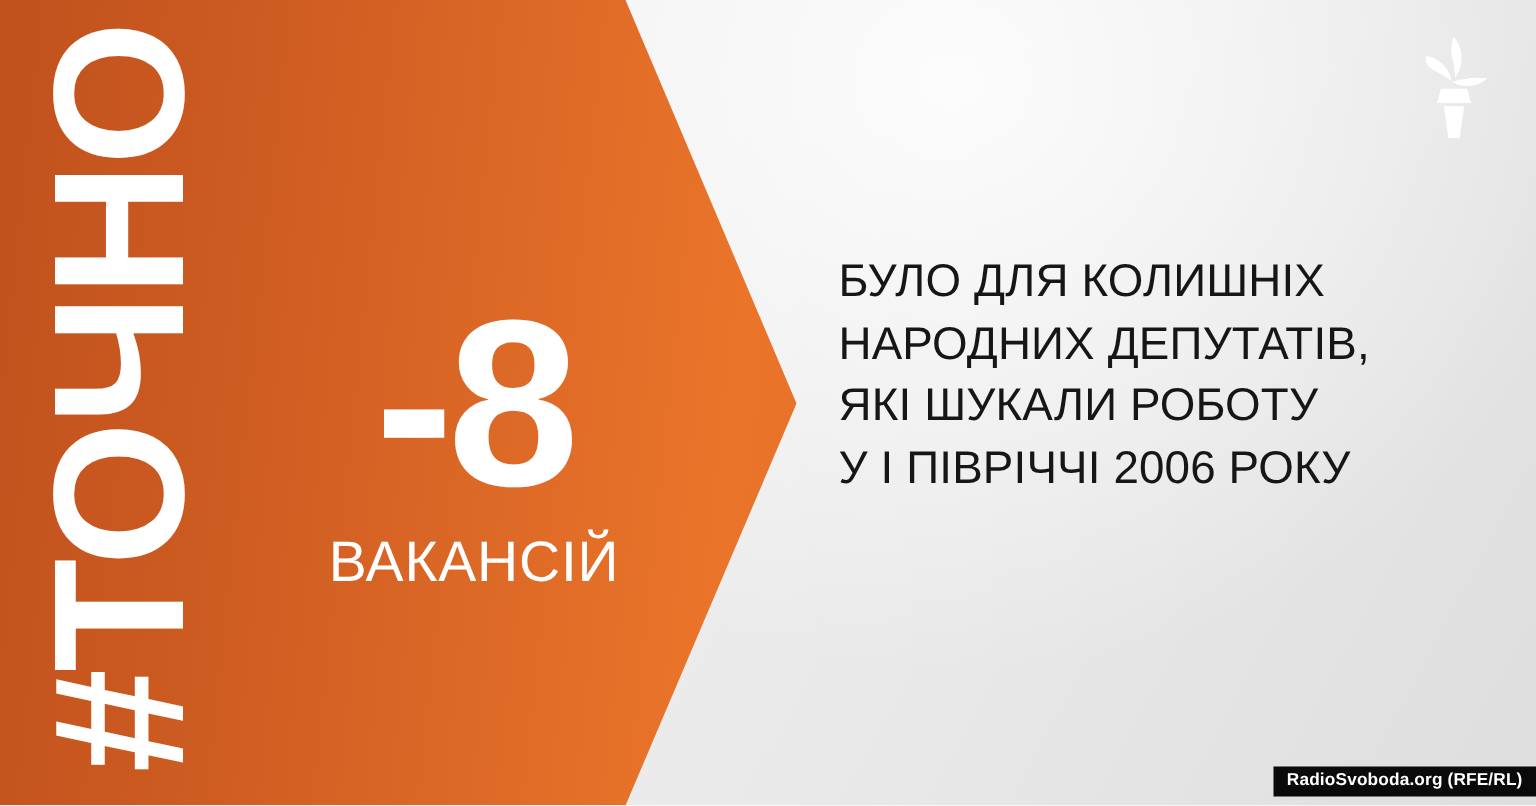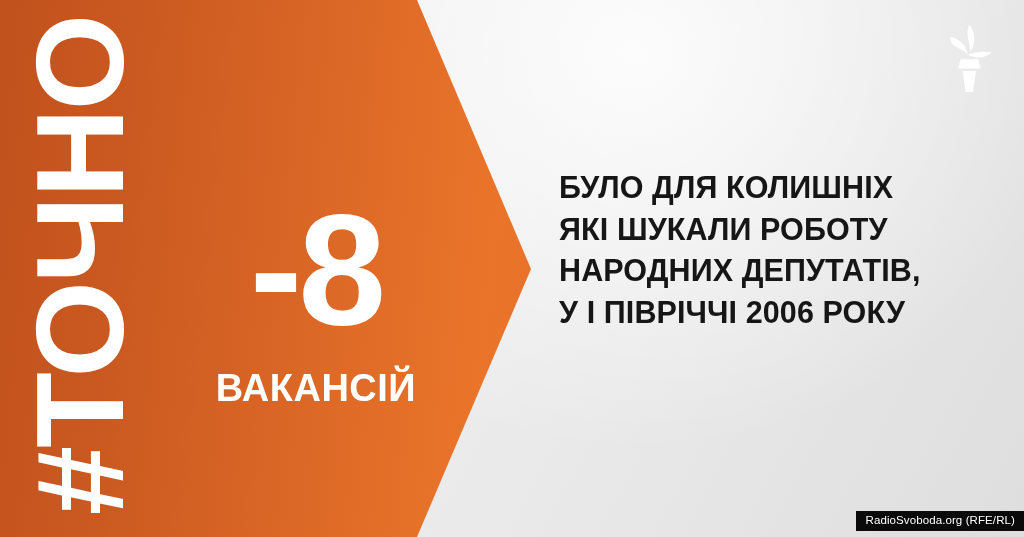--- a/index.html
+++ b/index.html
@@ -79,36 +79,36 @@
     color: #ffffff;
   }
   .stat-value {
     font-size: 158px;
     font-weight: 700;
     line-height: 0.93;
     letter-spacing: -4px;
     white-space: nowrap;
   }
   .stat-label {
-    margin-top: 24px;
+    margin-top: 11px;
     font-size: 38px;
-    font-weight: 700;
+    font-weight: 400;
     letter-spacing: 0.5px;
     white-space: nowrap;
   }
 
   
   .copy-block {
     position: absolute;
     left: 559px;
     top: 167px;
     width: 452px;
     color: #161616;
     font-size: 30.5px;
-    font-weight: 700;
+    font-weight: 400;
     line-height: 41.5px;
     letter-spacing: 0.1px;
   }
   .copy-line { display: block; white-space: nowrap; }
 
   
   .logo {
     position: absolute;
     right: 24px;
     top: 22px;
@@ -118,21 +118,21 @@
   .logo svg { display: block; width: 100%; height: 100%; }
 
   
   .watermark {
     position: absolute;
     right: 0px;
     bottom: 6px;
     background: #0a0a0a;
     color: #ffffff;
     font-size: 11.5px;
-    font-weight: 400;
+    font-weight: 700;
     letter-spacing: 0.1px;
     padding: 4px 9px 5px 9px;
     white-space: nowrap;
     line-height: 1;
   }
 </style>
 </head>
 <body>
 
 <div id="canvas">
@@ -146,22 +146,22 @@
     <div class="vertical-tag">#ТОЧНО</div>
 
     <div class="stat-block">
       <div class="stat-value">-8</div>
       <div class="stat-label">ВАКАНСІЙ</div>
     </div>
   </div>
 
   <div class="copy-block">
     <span class="copy-line">БУЛО ДЛЯ КОЛИШНІХ</span>
+    <span class="copy-line">НАРОДНИХ ДЕПУТАТІВ,</span>
     <span class="copy-line">ЯКІ ШУКАЛИ РОБОТУ</span>
-    <span class="copy-line">НАРОДНИХ ДЕПУТАТІВ,</span>
     <span class="copy-line">У І ПІВРІЧЧІ 2006 РОКУ</span>
   </div>
 
   <div class="logo">
     <svg viewBox="0 0 64 70" xmlns="http://www.w3.org/2000/svg" aria-hidden="true">
       <g fill="#ffffff">
         <path d="M33.2 2.5c4.6 5.6 6.1 12.4 4.6 19.1-.7 3.2-2 5.9-3.6 8.2-.3-4.2-.9-8.3-1.9-12.4-1.2-5-1.3-9.8.9-14.9z"></path>
         <path d="M14.6 15.1c6.3 1.2 11.2 4.6 14.3 9.6 1.5 2.4 2.3 4.8 2.7 7.2-3.2-2.4-6.6-4.5-10.2-6.3-4.4-2.2-7.9-5.1-6.8-10.5z"></path>
         <path d="M55.6 30.4c-4.9 4.1-10.6 5.7-16.4 4.8-2.8-.4-5.2-1.4-7.3-2.7 3.8-1.1 7.6-1.9 11.5-2.4 4.8-.6 9-.3 12.2.3z"></path>
         <path d="M24.6 37.2h17.6l2.5 9.4H22.1z"></path>

